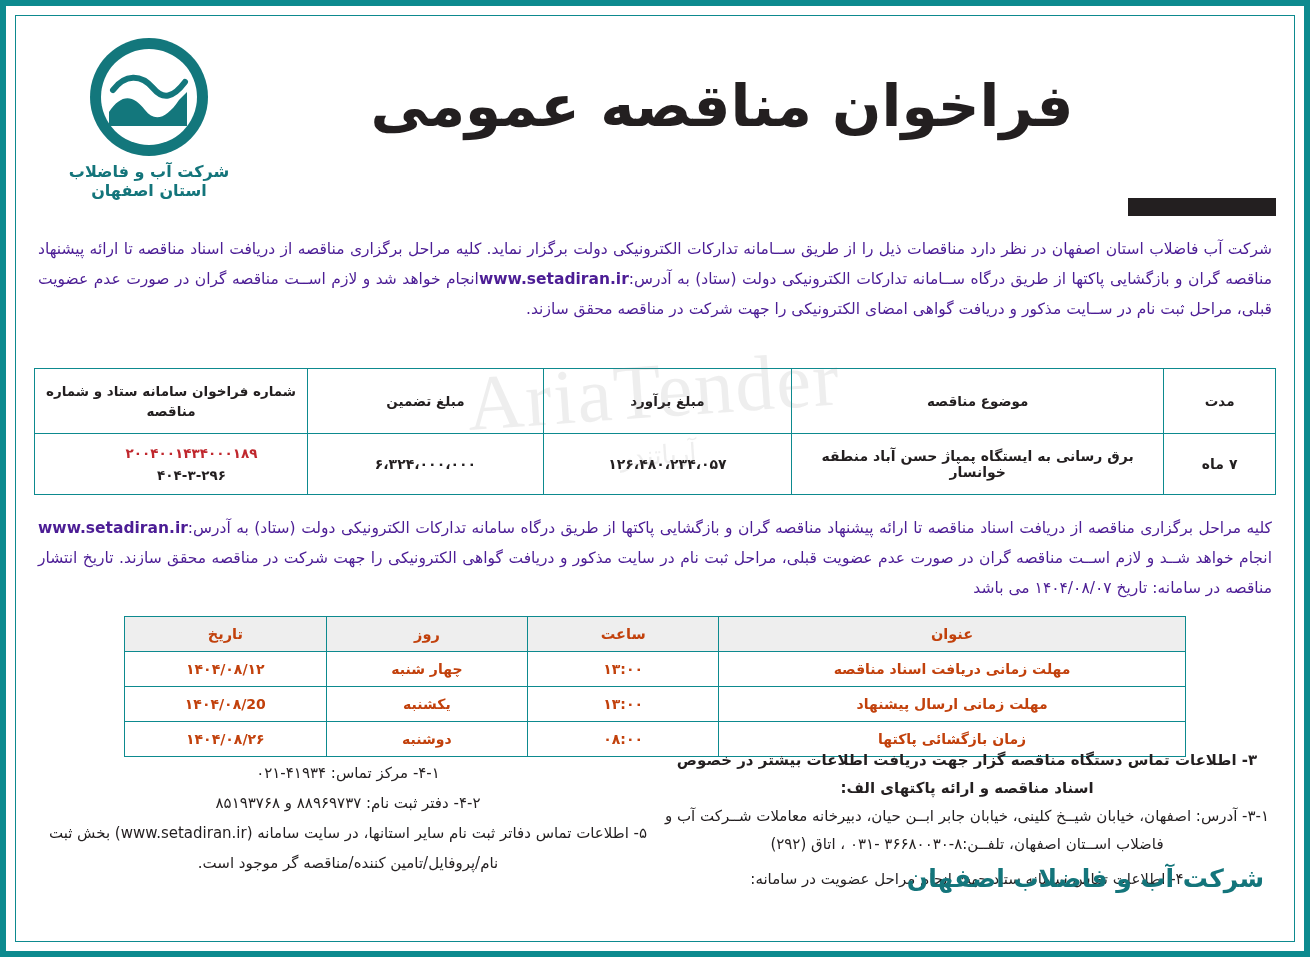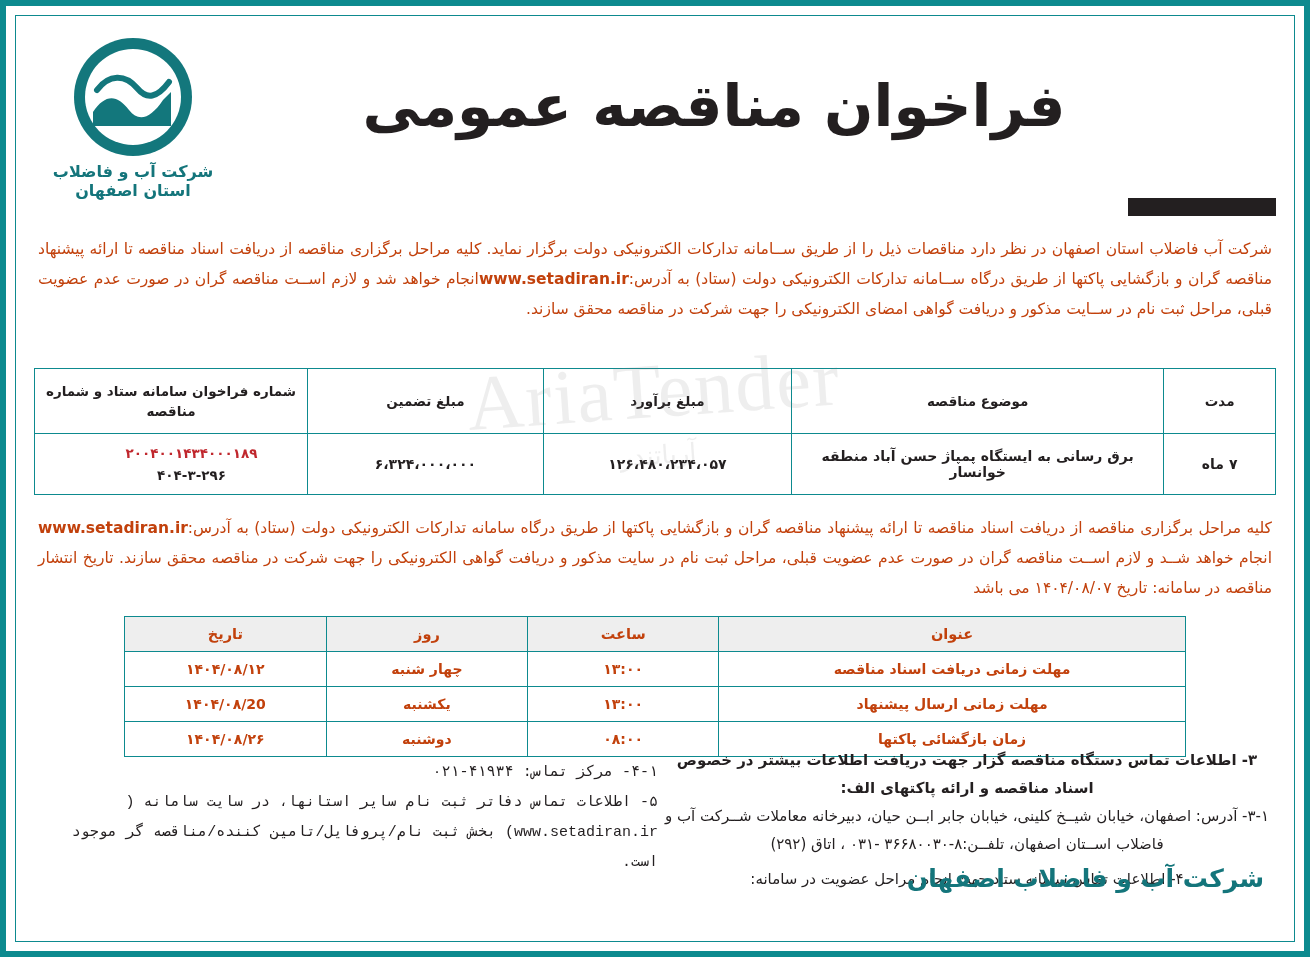--- a/index.html
+++ b/index.html
@@ -35,21 +35,21 @@
     font-family:"Liberation Serif",serif;
     letter-spacing:2px;
     pointer-events:none;
     transform:rotate(-4deg);
     z-index:5;
   }
   .watermark small{display:block;font-size:26px;margin-top:4px;letter-spacing:6px;}
 
   
   .header{
-    position:absolute;top:14px;left:2px;right:14px;height:180px;
+    position:absolute;top:14px;left:18px;right:14px;height:180px;
   }
   .title{
     position:absolute;
     right:120px;
     top:42px;
     left:250px;
     text-align:center;
     font-size:58px;
     font-weight:bold;
     color:#231f20;
@@ -91,21 +91,21 @@
     background:#231f20;
   }
 
   
   .para{
     position:absolute;
     direction:rtl;
     text-align:justify;
     font-size:15.5px;
     line-height:30px;
-    color:#c2410c;
+    color:#4c1d95;
   }
   #para1{right:22px;left:22px;top:218px;}
   #para1 .ltr{direction:ltr;unicode-bidi:embed;display:inline-block;font-weight:bold;}
 
   
   table{border-collapse:collapse;}
   .t1{
     position:absolute;
     right:18px;left:18px;top:352px;
     width:calc(100% - 36px);
@@ -156,21 +156,21 @@
   }
   .col-right .b{font-weight:bold;}
   .col-left{
     position:absolute;
     left:22px;top:742px;width:620px;
     direction:rtl;
     font-size:15px;
     line-height:30px;
     text-align:left;
   }
-  .col-left div{text-align:right;font-family:Liberation Mono, monospace;}
+  .col-left div{text-align:center;}
   .signature{
     position:absolute;
     right:30px;bottom:48px;
     font-size:25px;
     font-weight:bold;
     color:#14757b;
     direction:rtl;
     margin-left:12px;
   }
   .ltr-inline{direction:ltr;unicode-bidi:embed;display:inline-block;}
@@ -269,20 +269,21 @@
     </table>
 
     <div class="col-right">
       <div class="b">۳- اطلاعات تماس دستگاه مناقصه گزار جهت دریافت اطلاعات بیشتر در خصوص اسناد مناقصه و ارائه پاکتهای الف:</div>
       <div style="">۳-۱- آدرس: اصفهان، خیابان شیــخ کلینی، خیابان جابر ابــن حیان، دبیرخانه معاملات شــرکت آب و فاضلاب اســتان اصفهان، تلفــن:۸-۳۶۶۸۰۰۳۰ -۰۳۱ ، اتاق (۲۹۲)</div>
       <div style="margin-top:7px">۴- اطلاعات تماس سامانه ستاد جهت انجام مراحل عضویت در سامانه:</div>
     </div>
 
     <div class="col-left">
       <div>۴-۱- مرکز تماس: ۴۱۹۳۴-۰۲۱</div>
+      <div>۴-۲- دفتر ثبت نام: ۸۸۹۶۹۷۳۷ و ۸۵۱۹۳۷۶۸</div>
       <div>
         <span>۵- اطلاعات تماس دفاتر ثبت نام سایر استانها، در سایت سامانه (</span><span class="ltr-inline">www.setadiran.ir</span><span>) بخش ثبت نام/پروفایل/تامین کننده/مناقصه گر موجود است.</span>
       </div>
     </div>
 
     <div class="signature">شرکت آب و فاضلاب اصفهان</div>
 
   </div>
 </div>
 

